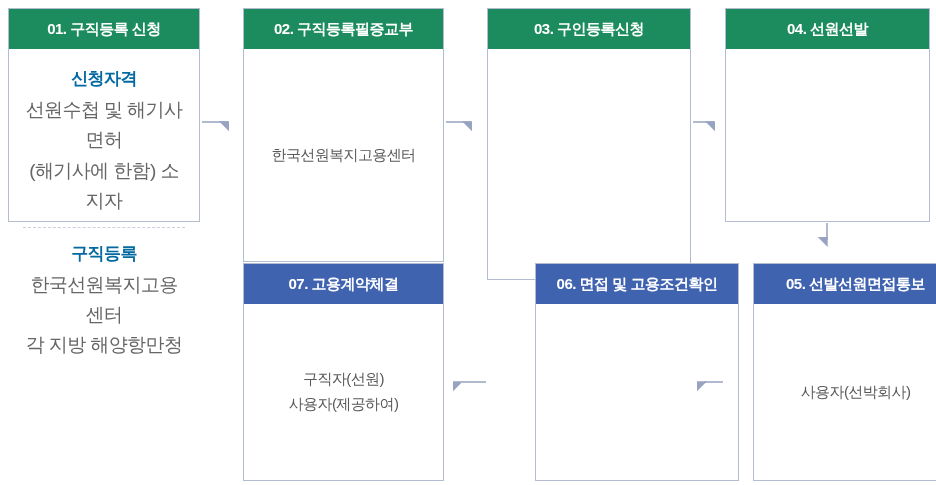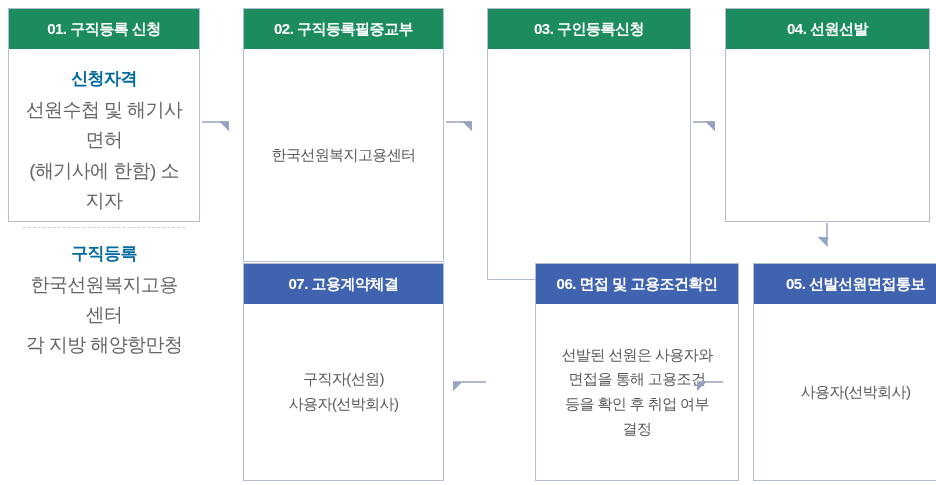--- a/index.html
+++ b/index.html
@@ -69,30 +69,26 @@
     <div class="step-header header-green">04. 선원선발</div>
   </div>
 
   <div class="step" style="left:725px; top:263px; width:205px; height:218px;margin-left:28px;">
     <div class="step-header header-blue">05. 선발선원면접통보</div>
     <div class="step-body">사용자(선박회사)</div>
   </div>
 
   <div class="step" style="left:487px; top:263px; width:204px; height:218px;margin-left:48px;">
     <div class="step-header header-blue">06. 면접 및 고용조건확인</div>
-    <div class="step-body">선발된 선원은 사용자와
-면접을 통해 고용조건
-등을 확인 후 취업 여부
-결정</div>
   </div>
 
   <div class="step" style="left:243px; top:263px; width:201px; height:218px;">
     <div class="step-header header-blue">07. 고용계약체결</div>
     <div class="step-body">구직자(선원)
-사용자(선박회사)</div>
+사용자(제공하여)</div>
   </div>
 
   <svg class="arrows" width="936" height="485" viewBox="0 0 936 485">
 
     <g>
       <line x1="202" y1="122" x2="228" y2="122" stroke="#98a3c1" stroke-width="1.5"></line>
       <polygon points="219,121.3 229,121.3 229,131.3" fill="#98a3c1"></polygon>
     </g>
 
     <g>

